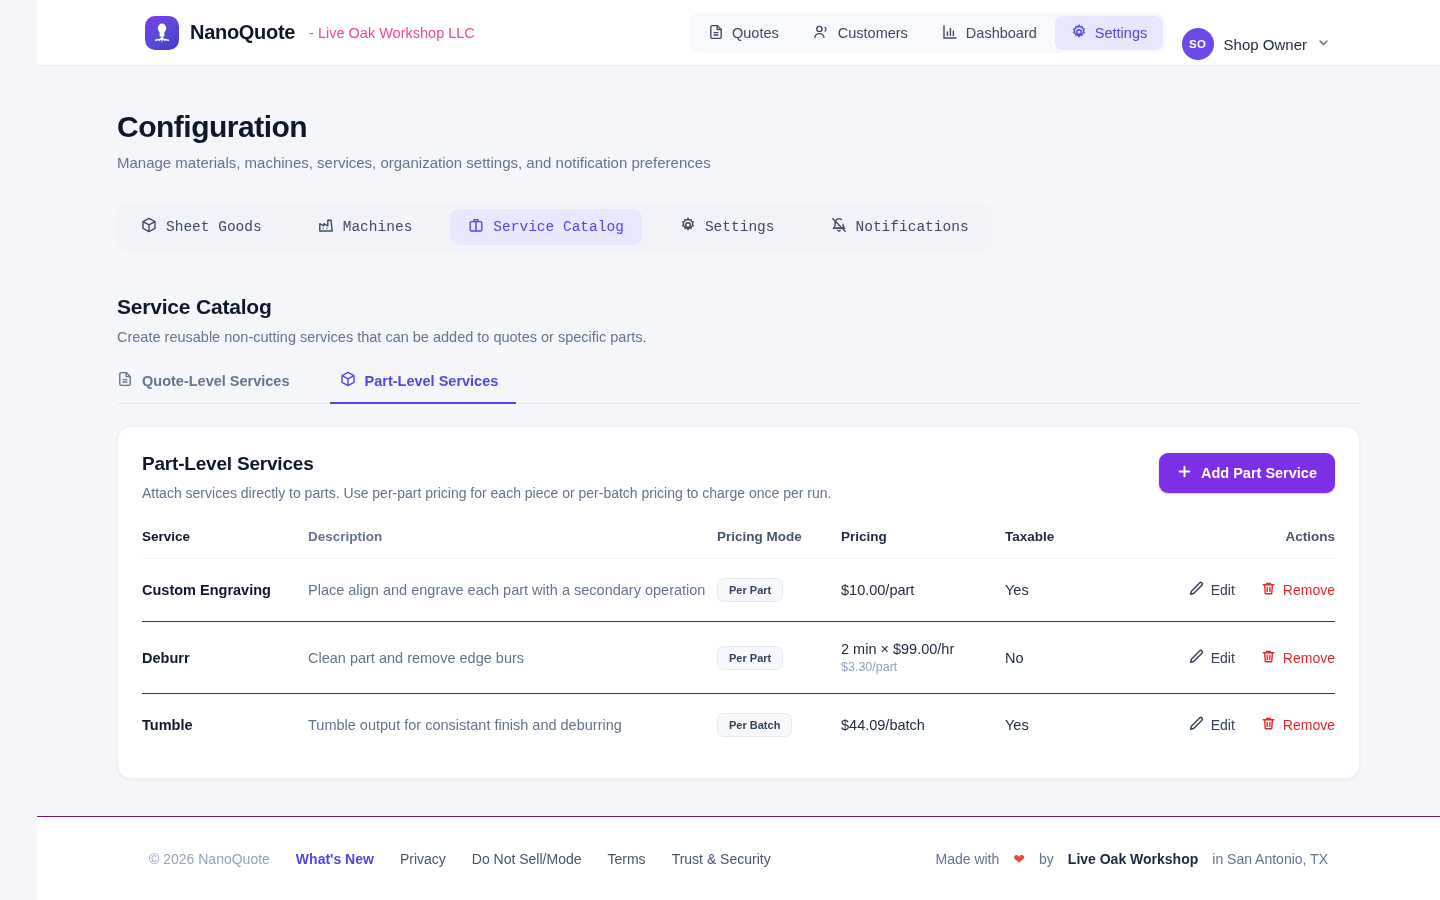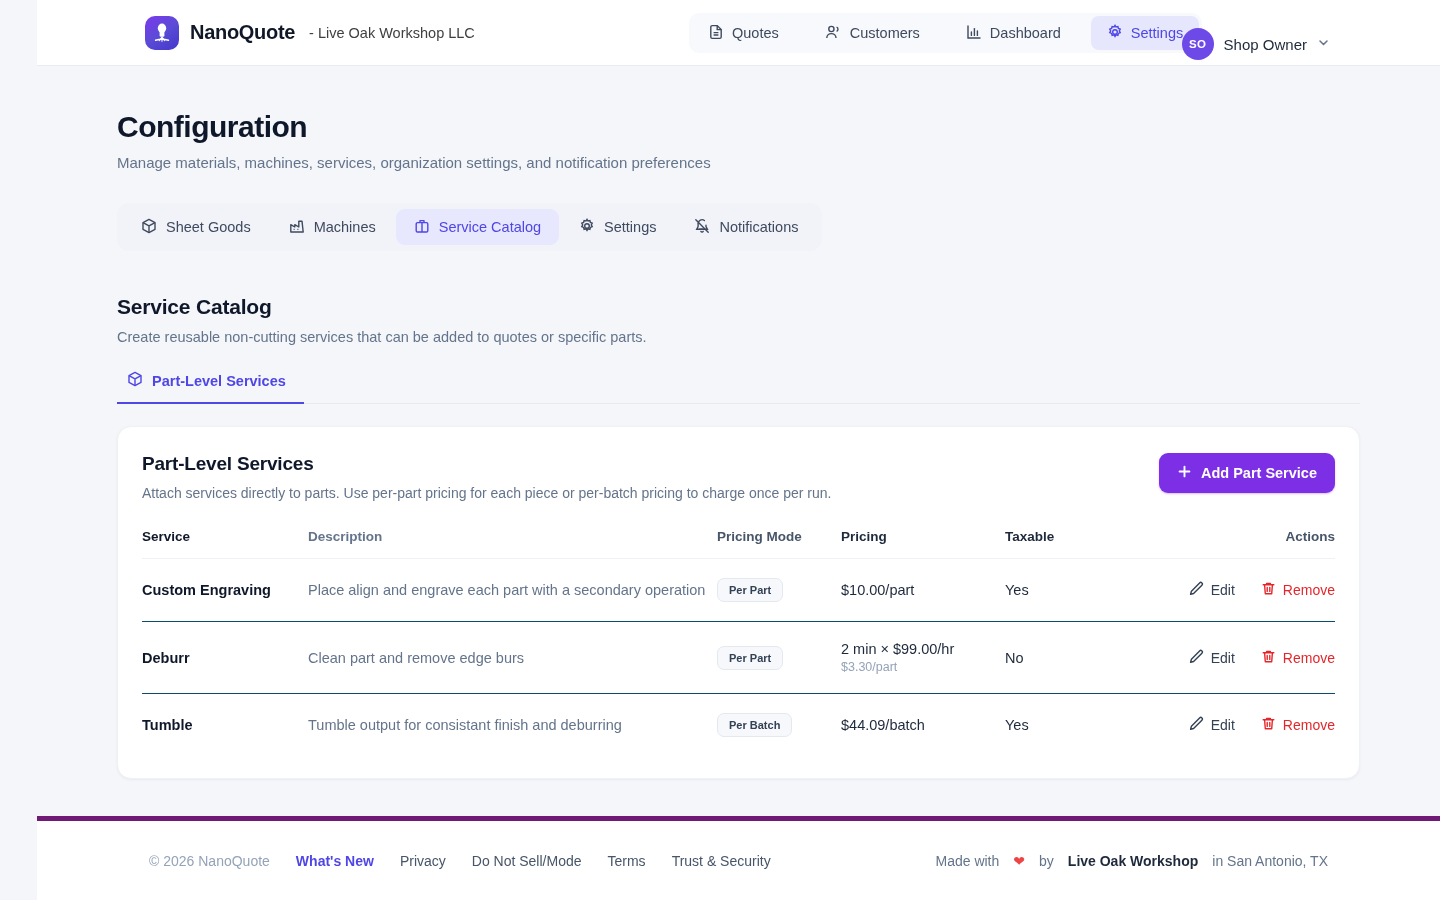--- a/index.html
+++ b/index.html
@@ -22,30 +22,30 @@
     position: relative;
   }
   .brand { display: flex; align-items: center; gap: 11px; }
   .brand-logo {
     width: 34px; height: 34px; border-radius: 10px;
     background: linear-gradient(145deg, #7c3aed 0%, #5b4bd6 50%, #4338ca 100%);
     display: flex; align-items: center; justify-content: center;
     flex: 0 0 34px;
   }
   .brand-name { font-size: 20px; font-weight: bold; color: #101828; letter-spacing: -0.3px; }
-  .brand-org { font-size: 14.5px; color: #404040; margin-left: 3px; }
+  .brand-org { font-size: 14.5px; color: #ec4899; margin-left: 3px; }
 
   .navwrap {
     position: absolute; left: 652px; top: 13px;
     height: 40px;
     background: #f7f9fc;
     border-radius: 10px;
     display: flex; 
     padding: 3px;
-    gap: 14px;
+    gap: 2px;
   }
   .navitem {
     height: 34px; display: flex; align-items: center; gap: 8px;
     padding: 0 16px; border-radius: 8px;
     font-size: 14.5px; color: #3f4a5f; font-weight: 500;
     cursor: pointer; white-space: nowrap;
   }
   .navitem.active { background: #e6e6fd; color: #4f46e5; }
   .navitem svg { flex: 0 0 auto; }
 
@@ -62,22 +62,23 @@
   
   .main { flex: 1 1 auto; padding: 44px 80px 0 80px; overflow: hidden; }
   .page-title { font-size: 30px; font-weight: bold; color: #0f172a; letter-spacing: -0.5px; }
   .page-sub { font-size: 15px; color: #64748b; margin-top: 10px; }
 
   .tabstrip {
     margin-top: 32px;
     background: #f1f3f8;
     border-radius: 12px;
     display: inline-flex; align-items: center;
-    padding: 6px; gap: 2px;
+    padding: 6px; gap: 20px;
     height: 48px;
+    font-family: Liberation Mono, monospace;
   }
   .tab {
     height: 36px; display: flex; align-items: center; gap: 9px;
     padding: 0 18px; border-radius: 9px;
     font-size: 14.5px; font-weight: 500; color: #3f4a5f; cursor: pointer; white-space: nowrap;
   }
   .tab.active { background: #e7e7fd; color: #4f46e5; }
 
   .section-title { font-size: 21px; font-weight: bold; color: #0f172a; margin-top: 44px; letter-spacing: -0.2px; }
   .section-sub { font-size: 14.5px; color: #64748b; margin-top: 10px; }
@@ -145,21 +146,21 @@
   .actions { display: flex; align-items: center; justify-content: flex-end; gap: 26px; }
   .act {
     display: flex; align-items: center; gap: 7px;
     font-size: 14px; cursor: pointer; color: #334155; font-weight: 500;
   }
   .act.danger { color: #e4262a; }
 
   
   .footer {
     flex: 0 0 84px; height: 84px;
-    background: #ffffff; border-top: 5px solid #701a75;
+    background: #ffffff; border-top: 1px solid #701a75;
     display: flex; align-items: center; justify-content: space-between;
     padding: 0 112px;
   }
   .flinks { display: flex; align-items: center; gap: 26px; }
   .fcopy { font-size: 14px; color: #94a3b8; }
   .flink { font-size: 14px; color: #475569; cursor: pointer; }
   .flink.hl { color: #4f46e5; font-weight: bold; }
   .fmade { font-size: 14px; color: #64748b; display: flex; align-items: center; gap: 14px; }
   .fmade b { color: #1e293b; }
   .heart { color: #ef4444; font-size: 14px; }
@@ -289,20 +290,30 @@
           </svg>
         </span>
         <span>Notifications</span>
       </div>
     </div>
 
     <div class="section-title">Service Catalog</div>
     <div class="section-sub">Create reusable non-cutting services that can be added to quotes or specific parts.</div>
 
     <div class="subtabs">
+      <div class="subtab">
+        <span>
+          <svg width="16" height="16" viewBox="0 0 16 16" fill="none" stroke="#64748b" stroke-width="1.4">
+            <path d="M9.2 1.6H4.2a1.4 1.4 0 0 0-1.4 1.4v10a1.4 1.4 0 0 0 1.4 1.4h7.6a1.4 1.4 0 0 0 1.4-1.4V5.6z"></path>
+            <path d="M9.2 1.6v4h4"></path>
+              <path d="M5.6 8.6h4.8M5.6 11h4.8"></path>
+          </svg>
+        </span>
+        <span>Quote-Level Services</span>
+      </div>
       <div class="subtab active">
         <span>
           <svg width="16" height="16" viewBox="0 0 16 16" fill="none" stroke="#4f46e5" stroke-width="1.4" stroke-linejoin="round">
             <path d="M8 1.4 14 4.6v6.8L8 14.6 2 11.4V4.6z"></path>
               <path d="M2 4.6 8 7.9l6-3.3M8 7.9v6.7"></path>
           </svg>
         </span>
         <span>Part-Level Services</span>
       </div>
     </div>

